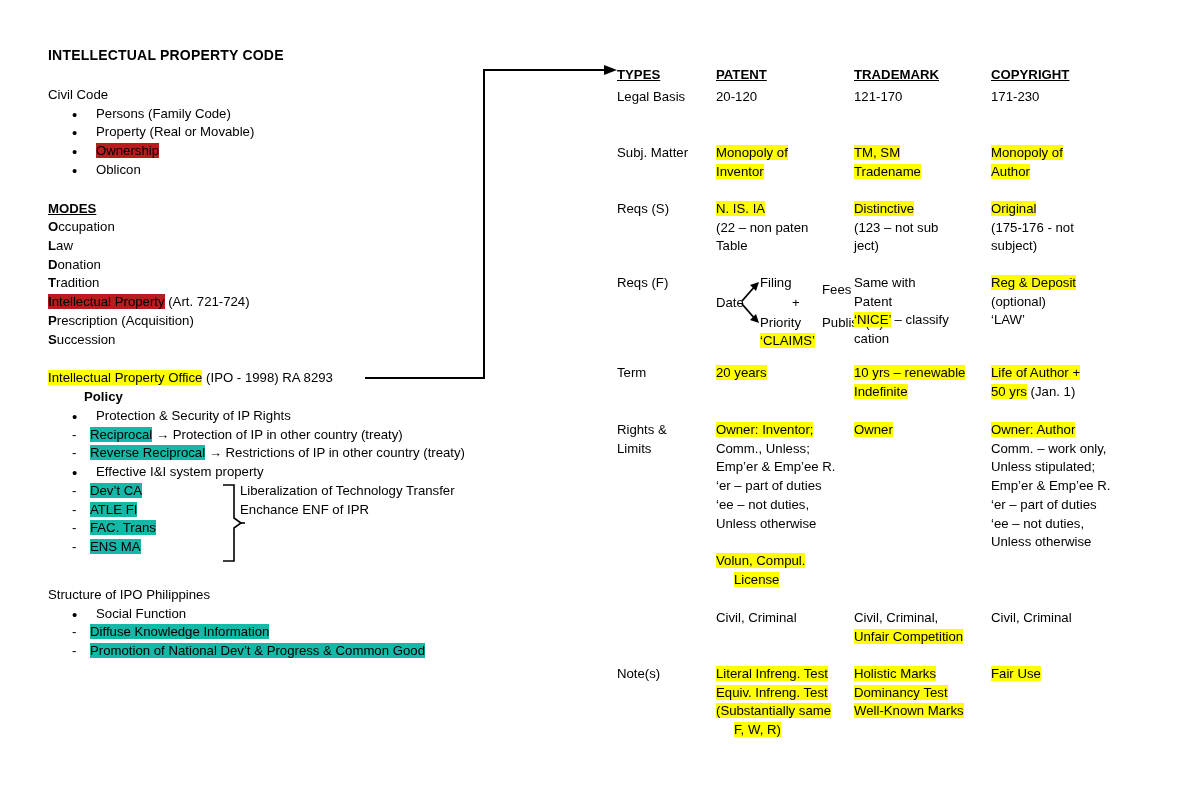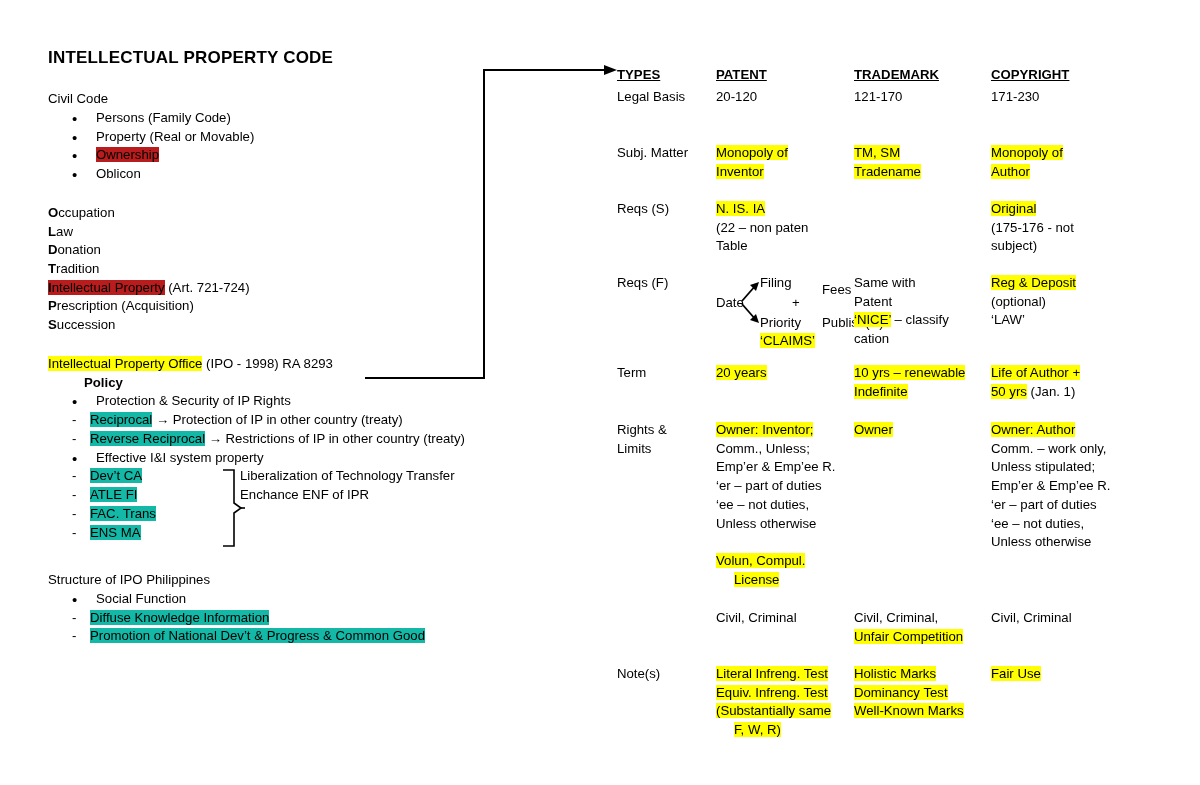--- a/index.html
+++ b/index.html
@@ -18,21 +18,21 @@
     line-height: 1.42;
   }
   .page { position: relative; width: 1200px; height: 785px; }
   .hl-y { background: #FFFF00; }
   .hl-g { background: #b91c1c; }
   .hl-c { background: #14b8a6; }
 
   
   #left-col { position: absolute; left: 48px; top: 46px; width: 520px; }
 
-  .doc-title { font-weight: bold; font-size: 17px; letter-spacing: .2px; }
+  .doc-title { font-weight: bold; font-size: 14px; letter-spacing: .2px; }
   .gap-lg { height: 20px; }
   .gap-sm { height: 9px; }
 
   .plain-line { white-space: nowrap; }
 
   ul.bullets {
     list-style: none;
     margin: 0;
     padding: 0;
   }
@@ -110,20 +110,21 @@
         <li><span>Persons (Family Code)</span></li>
         <li><span>Property (Real or Movable)</span></li>
         <li><span class="hl-g">Ownership</span></li>
         <li><span>Oblicon</span></li>
       </ul>
     </div>
 
     <div class="gap-lg"></div>
 
     <div>
+      <div class="modes-title">MODES</div>
 
       <div class="mode-line"><b>O</b><span>ccupation</span></div>
       <div class="mode-line"><b>L</b><span>aw</span></div>
       <div class="mode-line"><b>D</b><span>onation</span></div>
       <div class="mode-line"><b>T</b><span>radition</span></div>
       <div class="mode-line"><span class="hl-g"><b>I</b><span>ntellectual Property</span></span><span> (Art. 721-724)</span></div>
       <div class="mode-line"><b>P</b><span>rescription (Acquisition)</span></div>
       <div class="mode-line"><b>S</b><span>uccession</span></div>
     </div>
 
@@ -233,20 +234,25 @@
     </div>
 
     <div class="trow" style="height:74px">
       <div class="tcell c0">
           <div>Reqs (S)</div>
         </div>
       <div class="tcell c1">
         <div><span class="hl-y">N. IS. IA</span></div>
         <div>(22 – non paten</div>
         <div>Table</div>
+      </div>
+      <div class="tcell c2">
+        <div><span class="hl-y">Distinctive</span></div>
+        <div>(123 – not sub</div>
+        <div>ject)</div>
       </div>
       <div class="tcell c3">
         <div><span class="hl-y">Original</span></div>
         <div>(175-176 - not</div>
         <div>subject)</div>
       </div>
     </div>
 
     <div class="trow" style="height:90px">
       <div class="tcell c0">

